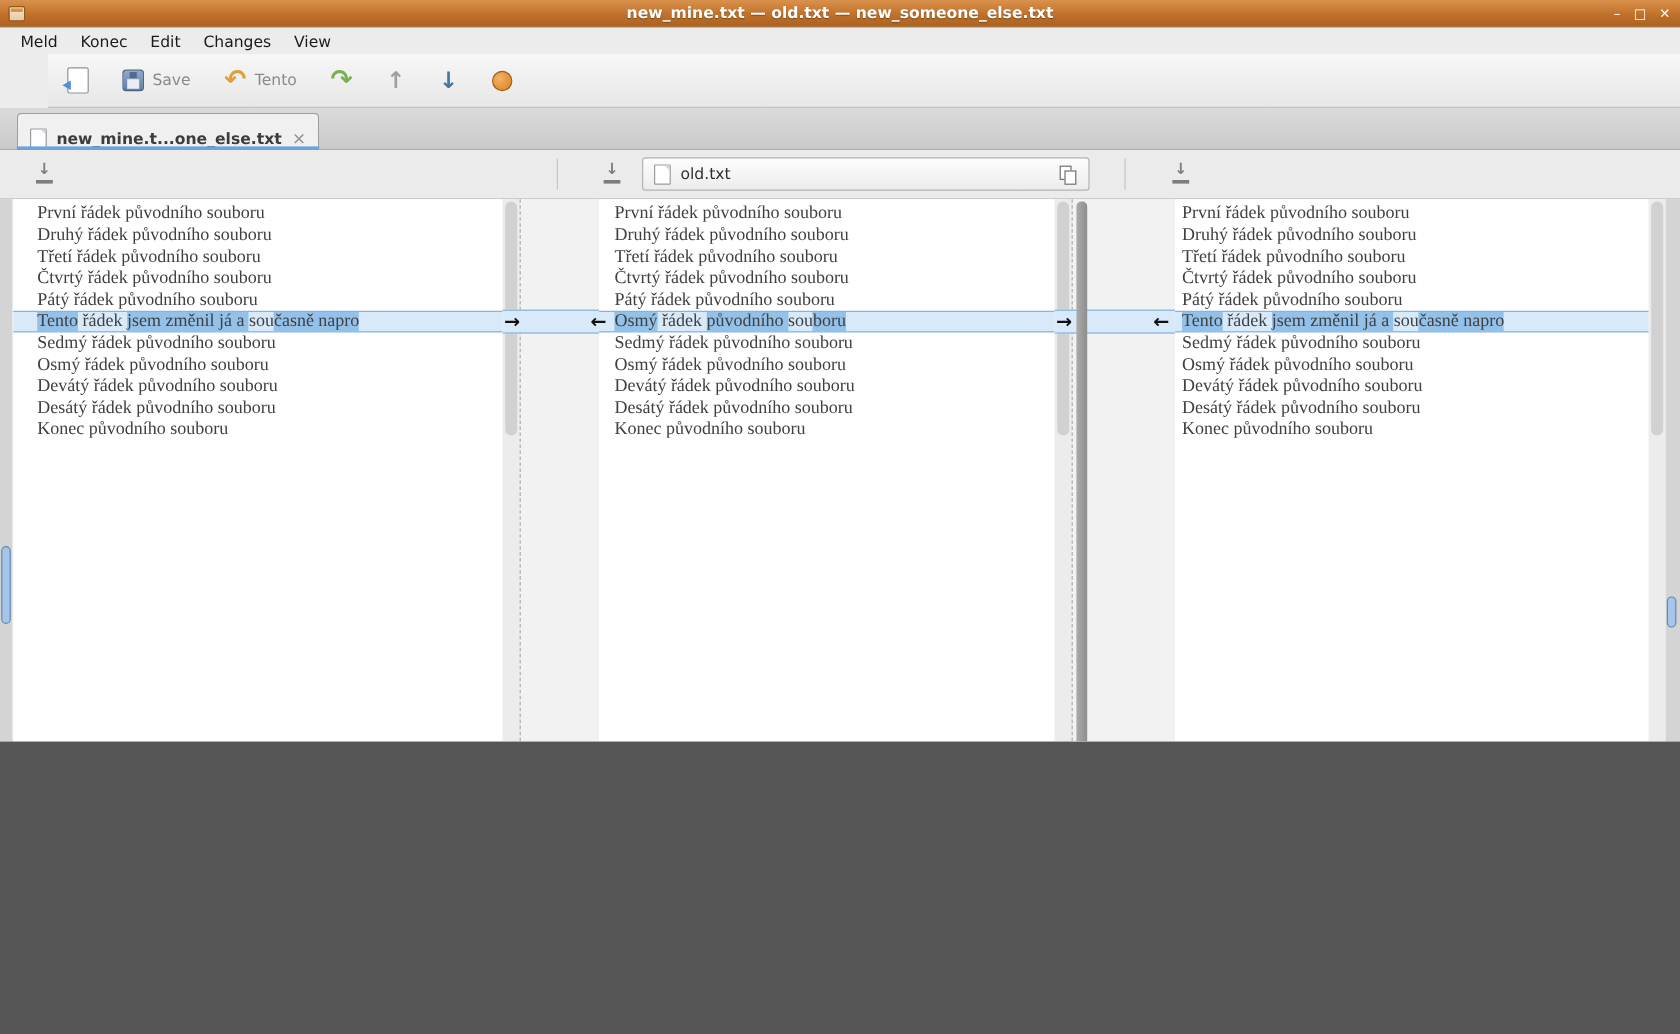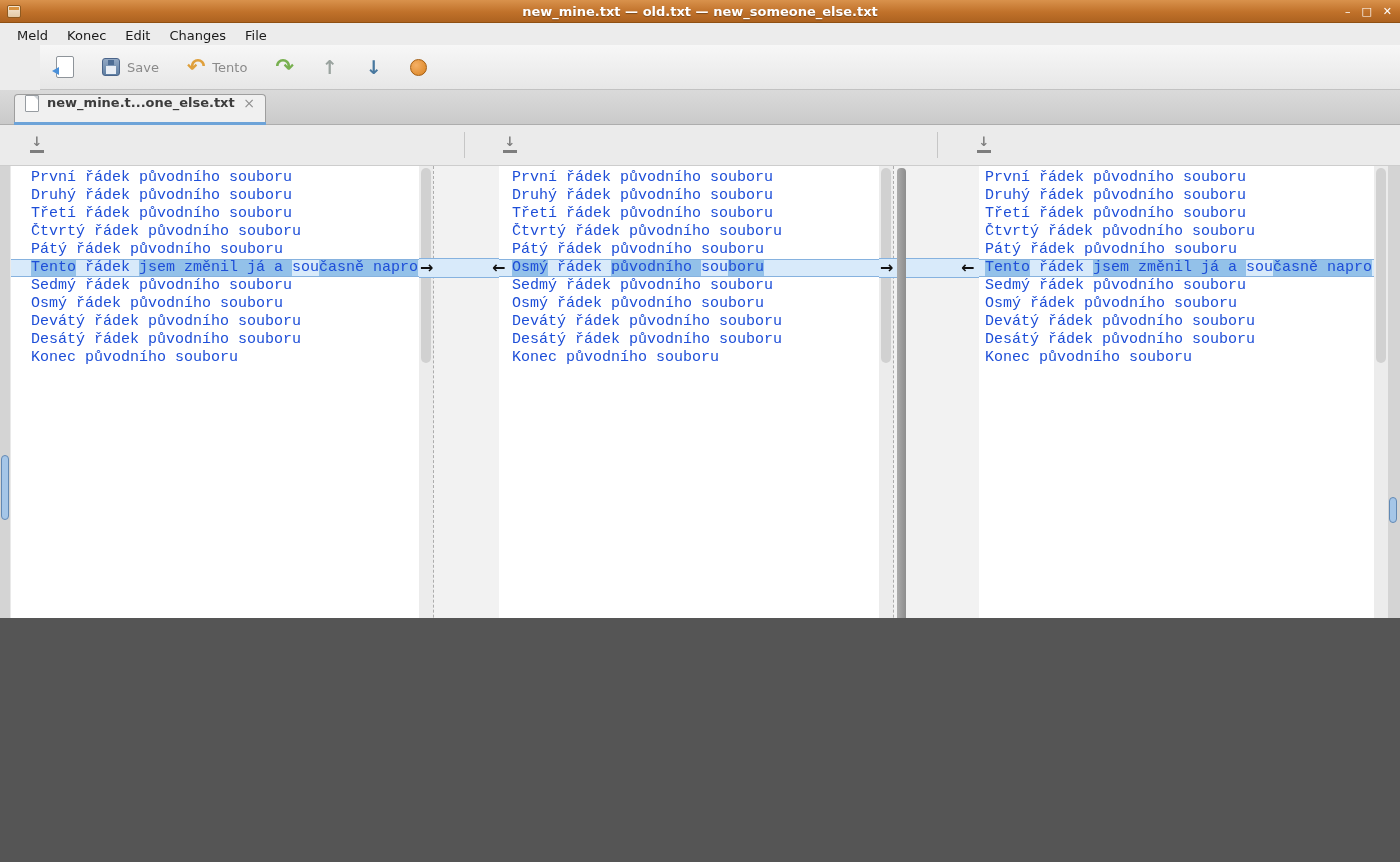--- a/index.html
+++ b/index.html
@@ -42,21 +42,21 @@
   .glyph-up{font-size:19px;color:#9aa39f;}
   .glyph-down{font-size:19px;color:#48789f;}
   .icon-record{width:15px;height:15px;border-radius:50%;border:1px solid #a35c10;
                background:radial-gradient(circle at 35% 35%,#f5b066,#d9821f);}
 
   
   .tabbar{position:absolute;left:0;top:90px;width:100%;height:35px;
           background:linear-gradient(#dadada,#cacaca);border-bottom:1px solid #adadad;box-sizing:border-box;}
   .tab{position:absolute;left:14px;bottom:0;width:252px;height:30px;background:#f0f0f0;
        border:1px solid #9e9e9e;border-bottom:none;border-radius:4px 4px 0 0;
-       display:flex;align-items:flex-start;gap:8px;padding:0 10px;box-sizing:border-box;
+       display:flex;align-items:flex-end;gap:8px;padding:0 10px;box-sizing:border-box;
        font-size:13px;font-weight:bold;color:#3c3c3c;}
   .tab-underline{position:absolute;left:14px;bottom:-1px;width:252px;height:3px;background:#6da3d8;}
   .icon-page-sm{width:12px;height:15px;background:#fff;border:1px solid #979ca1;border-radius:1px;position:relative;flex:none;}
   .icon-page-sm::after{content:"";position:absolute;right:0;top:0;border-left:4px solid transparent;border-top:4px solid #cfd3d7;}
   .tab-close{margin-left:auto;color:#8f8f8f;font-size:14px;font-weight:normal;}
 
   
   .fileheader{position:absolute;left:0;top:125px;width:100%;height:41px;background:#ebebeb;
               border-bottom:1px solid #cdcdcd;box-sizing:border-box;}
   .dl-icon{position:absolute;top:13px;width:14px;height:15px;}
@@ -70,21 +70,21 @@
   .pages-icon::after{content:"";position:absolute;left:4px;top:4px;width:8px;height:10px;border:1px solid #6f6f6f;background:#fff;}
   .fh-sep{position:absolute;top:7px;width:1px;height:26px;background:#c6c6c6;}
 
   
   .content{position:absolute;left:0;top:166px;width:1400px;height:656px;background:#e9e9e9;}
   .ov-strip{position:absolute;top:0;width:10px;height:656px;background:#d4d4d4;}
   .ov-mark{position:absolute;left:1px;width:8px;background:#a5c6e8;border:1px solid #6289b4;border-radius:4px;box-sizing:border-box;}
 
   .pane{position:absolute;top:0;height:642px;background:#fff;overflow:hidden;}
   .code{position:absolute;left:0;top:0;right:0;bottom:0;padding-top:3px;
-        font-family:Liberation Mono, monospace;font-size:15px;color:#1d4ed8;}
+        font-family:Liberation Serif, serif;font-size:15px;color:#404040;}
   .line{height:18px;line-height:18px;white-space:pre;box-sizing:border-box;overflow:hidden;}
   .p0 .line{padding-left:20px;}
   .p1 .line{padding-left:13px;}
   .p2 .line{padding-left:6px;}
   .line.changed{background:#d8eafa;border-top:1px solid #86b2df;border-bottom:1px solid #86b2df;line-height:16px;}
   .line.changed .hl{background:#93c1e9;}
 
   .vscroll{position:absolute;top:0;width:14px;height:656px;background:#ececec;}
   .vthumb{position:absolute;left:2px;top:2px;width:10px;height:195px;background:#d1d1d1;border-radius:5px;}
 
@@ -118,21 +118,21 @@
       <span>□</span>
       <span>✕</span>
     </div>
   </div>
 
   <div class="menubar">
     <span class="menu-item">Meld</span>
     <span class="menu-item">Konec</span>
     <span class="menu-item">Edit</span>
     <span class="menu-item">Changes</span>
-    <span class="menu-item">File</span>
+    <span class="menu-item">View</span>
   </div>
 
   <div class="toolbar">
     <div class="tool-btn">
       <span class="icon-new"></span>
     </div>
     <div class="tool-btn">
       <span class="icon-floppy"></span>
       <span>Save</span>
     </div>
@@ -165,20 +165,25 @@
 
   <div class="fileheader">
     <div class="dl-icon" style="left:30px">
         <span class="dl-arrow">↓</span>
       </div>
     <div class="fh-sep" style="left:464px"></div>
 
     <div class="dl-icon" style="left:503px">
         <span class="dl-arrow">↓</span>
       </div>
+    <div class="fh-btn" style="left:535px">
+      <span class="icon-page-sm"></span>
+      <span>old.txt</span>
+      <span class="pages-icon"></span>
+    </div>
     <div class="fh-sep" style="left:937px"></div>
 
     <div class="dl-icon" style="left:977px">
         <span class="dl-arrow">↓</span>
       </div>
   </div>
 
   <div class="content">
 
     <div class="ov-strip" style="left:0">

